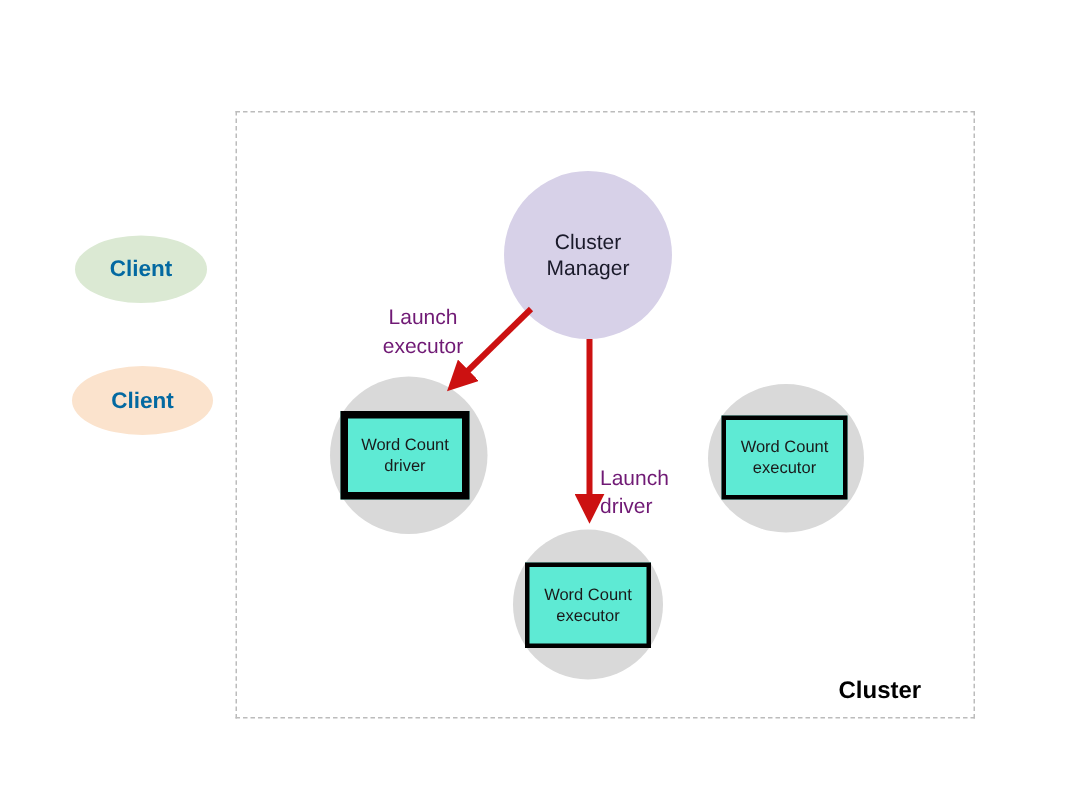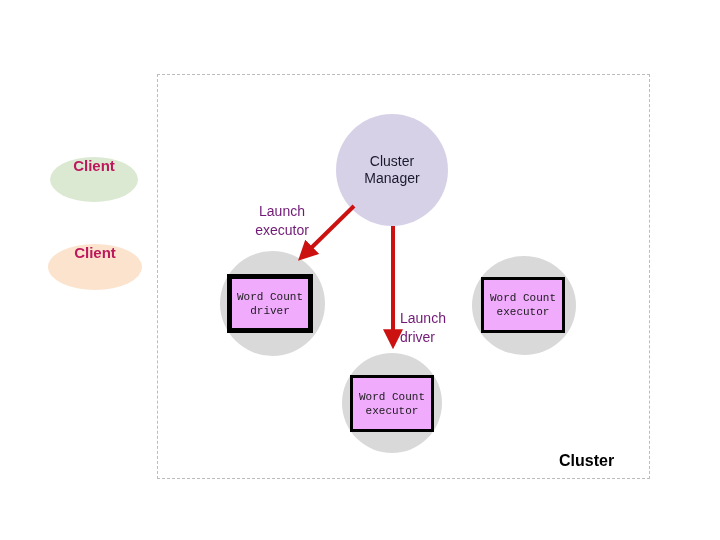--- a/index.html
+++ b/index.html
@@ -35,26 +35,26 @@
     top: 452px;
     font-size: 16px;
     font-weight: bold;
     color: #000000;
     white-space: nowrap;
   }
   
   .client {
     position: absolute;
     display: flex;
-    align-items: flex-start;
+    align-items: center;
     justify-content: center;
     border-radius: 50%;
     font-size: 15px;
     font-weight: bold;
-    color: #be185d;
+    color: #0369a1;
     box-sizing: border-box;
   }
   .client-green {
     left: 50px;
     top: 157px;
     width: 88px;
     height: 45px;
     background: #dbe9d3;
   }
   .client-peach {
@@ -86,30 +86,29 @@
     position: absolute;
     border-radius: 50%;
     background: #d9d9d9;
   }
   .node-driver   { left: 220px; top: 251px; width: 105px; height: 105px; }
   .node-exec-r   { left: 472px; top: 256px; width: 104px; height: 99px; }
   .node-exec-b   { left: 342px; top: 353px; width: 100px; height: 100px; }
   
   .inner-box {
     position: absolute;
-    background: #f0abfc;
+    background: #5eead4;
     display: flex;
     align-items: center;
     justify-content: center;
     text-align: center;
     color: #1a1a1a;
     font-size: 11px;
     line-height: 14px;
     box-sizing: border-box;
-    font-family: Liberation Mono, monospace;
   }
   .box-driver {
     left: 227px;
     top: 274px;
     width: 86px;
     height: 59px;
     border: 5px solid #000000;
   }
   .box-exec-r {
     left: 481px;

